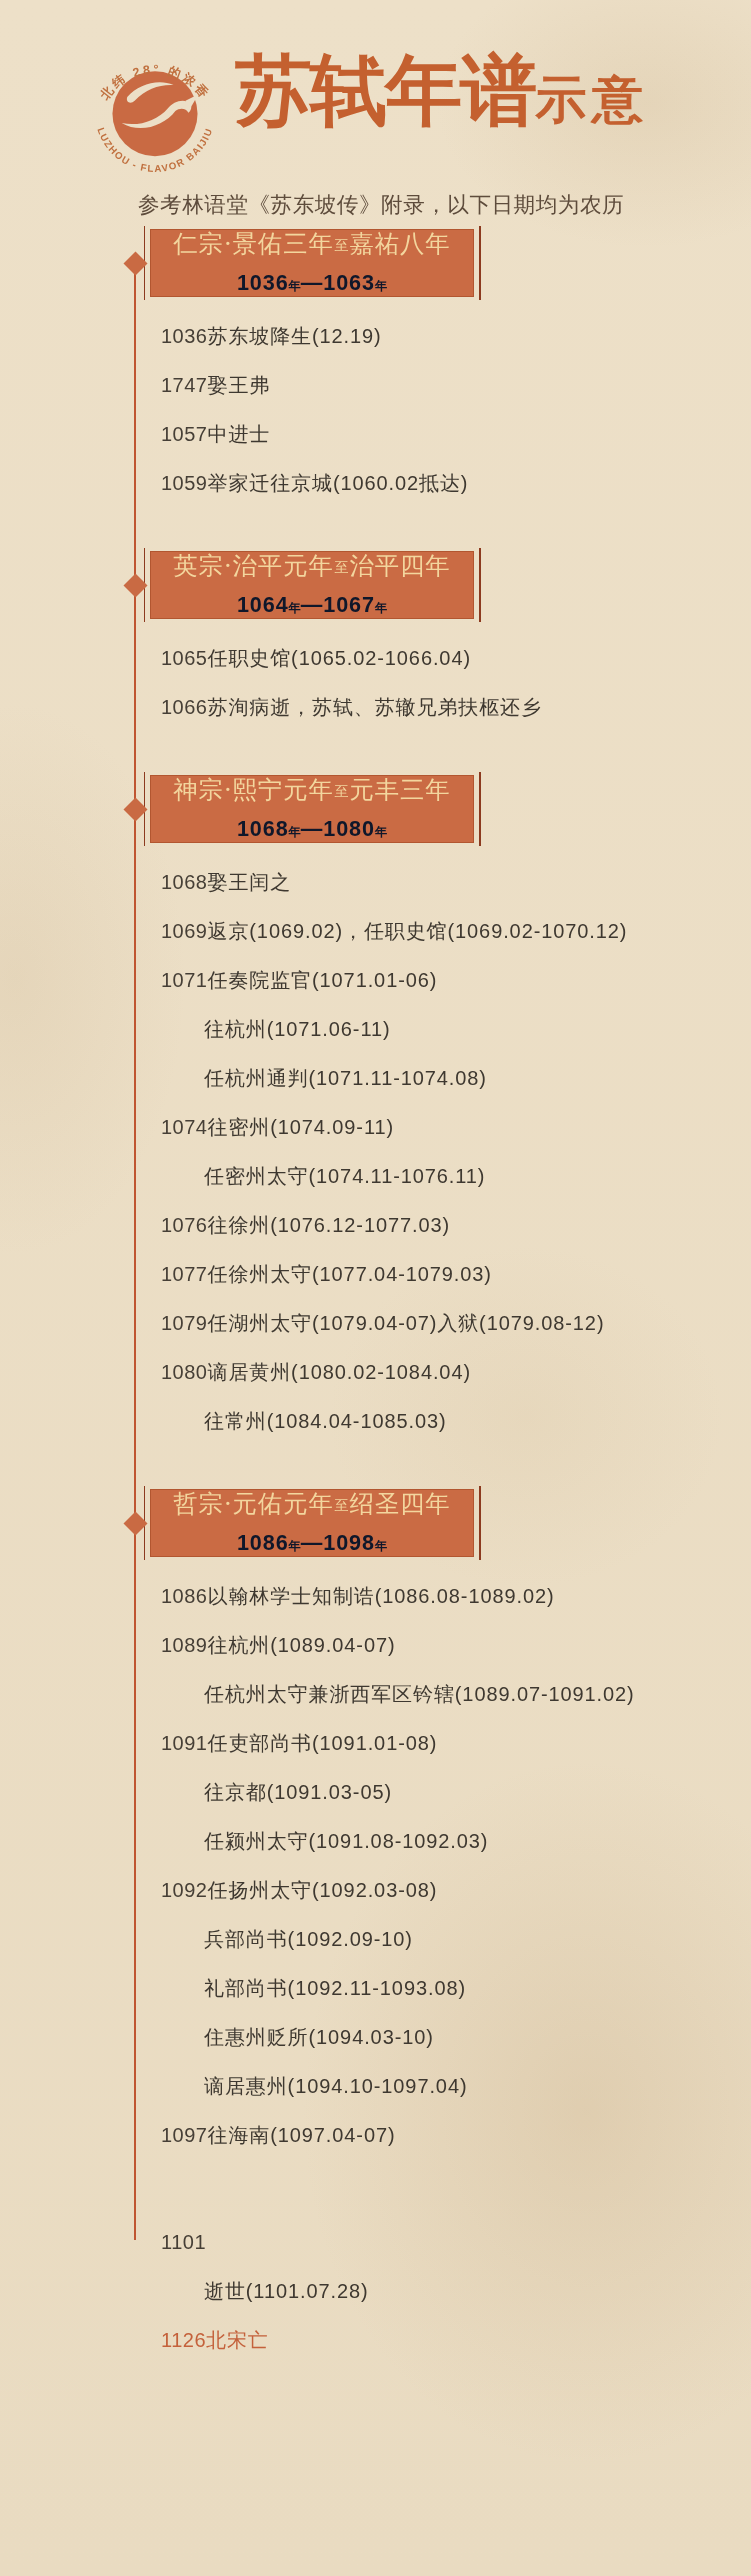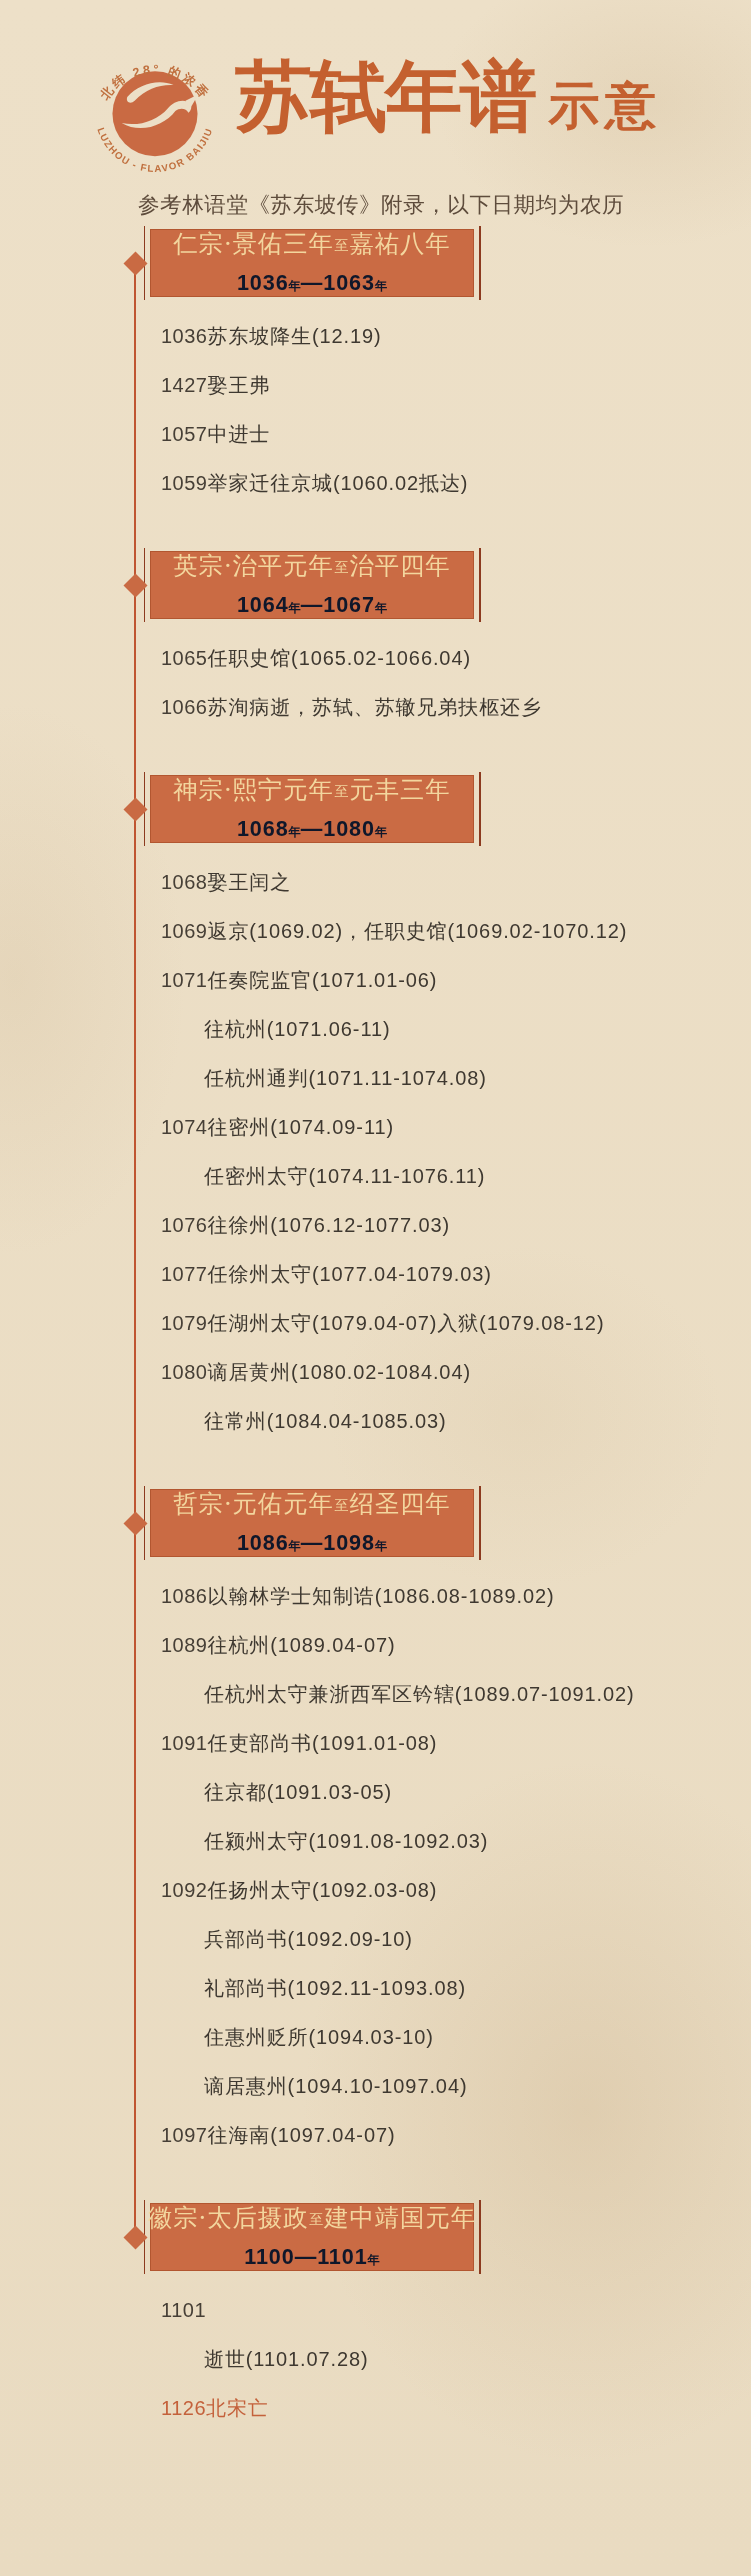--- a/index.html
+++ b/index.html
@@ -19,25 +19,25 @@
       radial-gradient(ellipse 244px 394px at 2% 38%, rgba(205,182,146,.22), transparent 70%),
       radial-gradient(ellipse 282px 244px at 70% 55%, rgba(210,188,152,.18), transparent 70%),
       linear-gradient(#EDE0C8,#E9DBC1);
   }
   
   .header{position:relative;height:229px;}
   .logo{position:absolute;left:81px;top:32px;width:148px;height:156px;}
   .title-row{
     position:absolute;left:235px;top:58px;
     display:flex;align-items:baseline;
-    font-family:Liberation Sans, sans-serif;
+    font-family:Liberation Mono, monospace;
     color:#C4602F;white-space:nowrap;
   }
   .title-main{font-size:77px;font-weight:bold;letter-spacing:-1.9px;line-height:1;}
-  .title-sub{font-size:51px;font-weight:bold;letter-spacing:5.6px;margin-left:13px;line-height:1;}
+  .title-sub{font-size:51px;font-weight:bold;letter-spacing:5.6px;line-height:1;}
   .subtitle{
     position:absolute;left:138px;top:190px;
     font-size:21.6px;color:#5E4C3C;letter-spacing:0.5px;white-space:nowrap;
   }
   
   .era{position:relative;}
   .tl-above,.tl-below{position:absolute;left:134px;width:1.9px;background:#BF5531;}
   .tl-above{top:0;height:37px;}
   .tl-below{top:37px;bottom:0;}
   .era-header{
@@ -113,21 +113,21 @@
       <span class="diamond"></span>
       <div class="era-title"><span>仁宗·景佑三年</span><span class="to">至</span><span>嘉祐八年</span></div>
       <div class="era-years"><span class="yr">1036</span><span class="yr-suf">年</span><span class="yr">—</span><span class="yr">1063</span><span class="yr-suf">年</span></div>
     </div>
     <div class="entries">
       <div class="row">
           <span class="year">1036</span>
           <span class="event">苏东坡降生(12.19)</span>
         </div>
       <div class="row">
-          <span class="year">1427</span>
+          <span class="year">1747</span>
           <span class="event">娶王弗</span>
         </div>
       <div class="row">
           <span class="year">1057</span>
           <span class="event">中进士</span>
         </div>
       <div class="row">
           <span class="year">1059</span>
           <span class="event">举家迁往京城(1060.02抵达)</span>
         </div>
@@ -269,25 +269,20 @@
         </div>
       <div class="row">
           <span class="year">1097</span>
           <span class="event">往海南(1097.04-07)</span>
         </div>
     </div>
   </div>
 
   <div class="era">
     <span class="tl-above"></span>
-    <div class="era-header">
-      <span class="diamond"></span>
-      <div class="era-title"><span>徽宗·太后摄政</span><span class="to">至</span><span>建中靖国元年</span></div>
-      <div class="era-years"><span class="yr">1100</span><span class="yr-suf"></span><span class="yr">—</span><span class="yr">1101</span><span class="yr-suf">年</span></div>
-    </div>
     <div class="entries">
       <div class="row">
           <span class="year">1101</span>
         </div>
       <div class="row">
           <span class="year"></span>
           <span class="event">逝世(1101.07.28)</span>
         </div>
       <div class="row highlight">
           <span class="year">1126</span>

